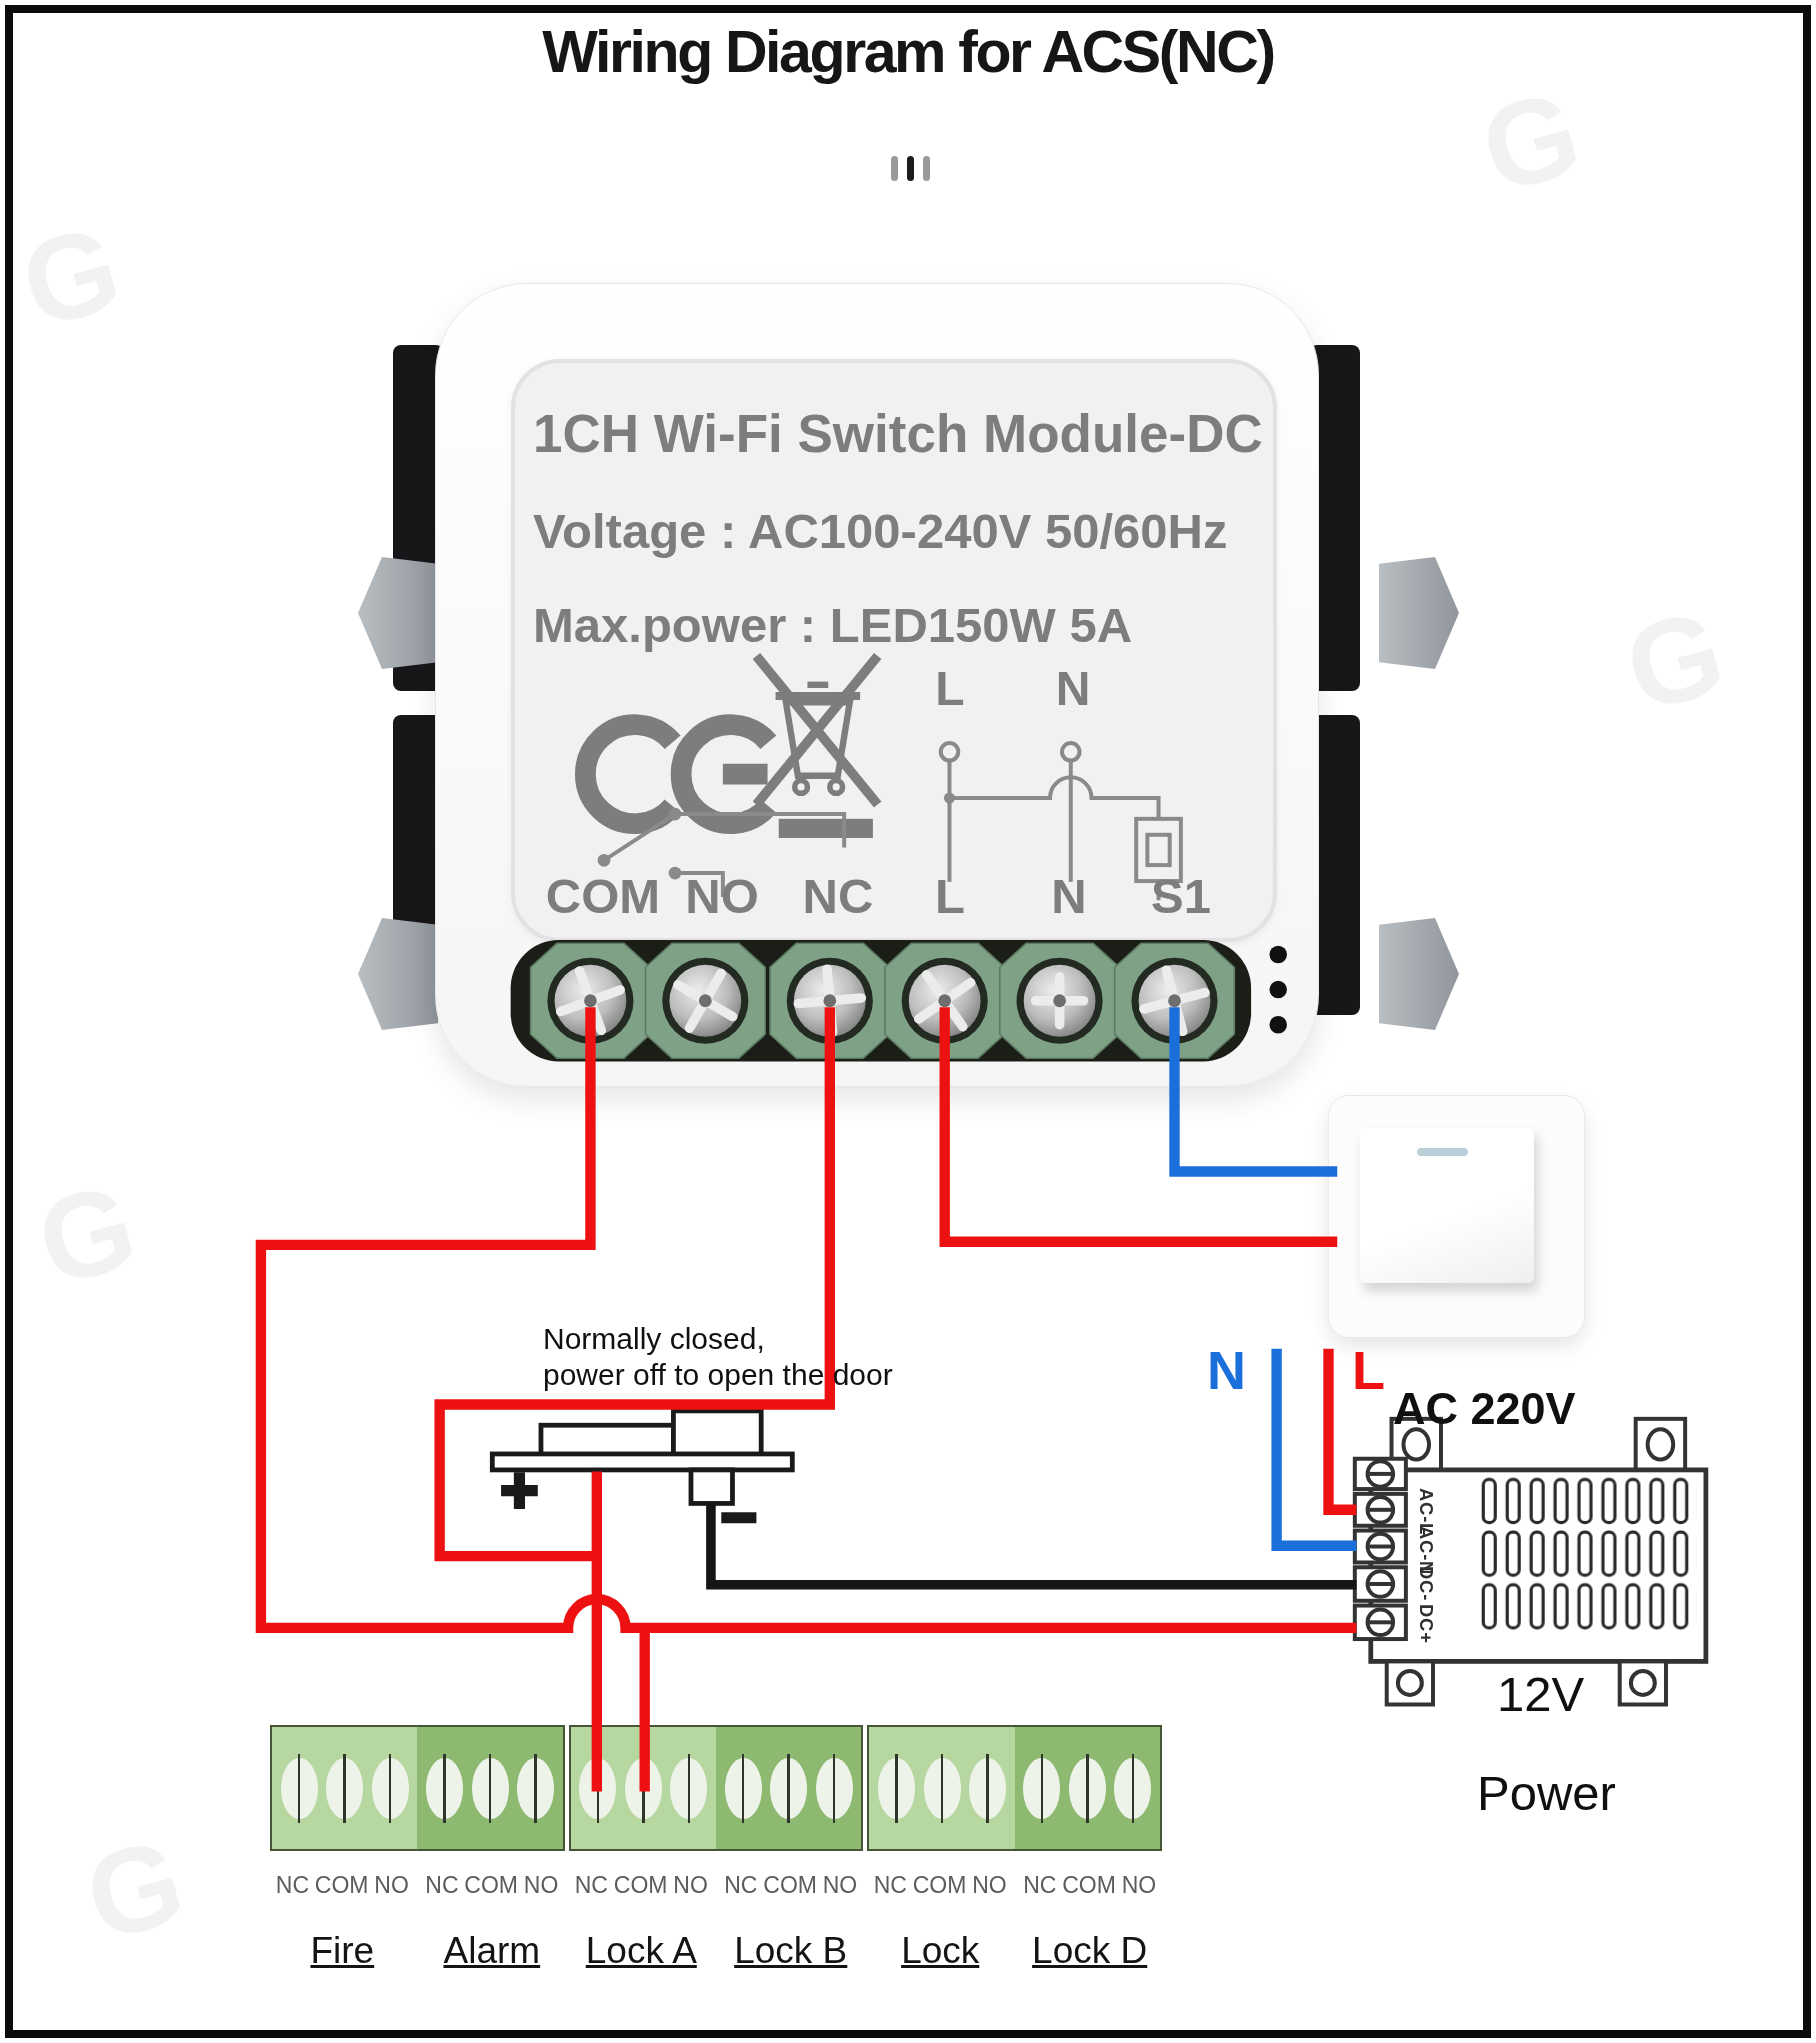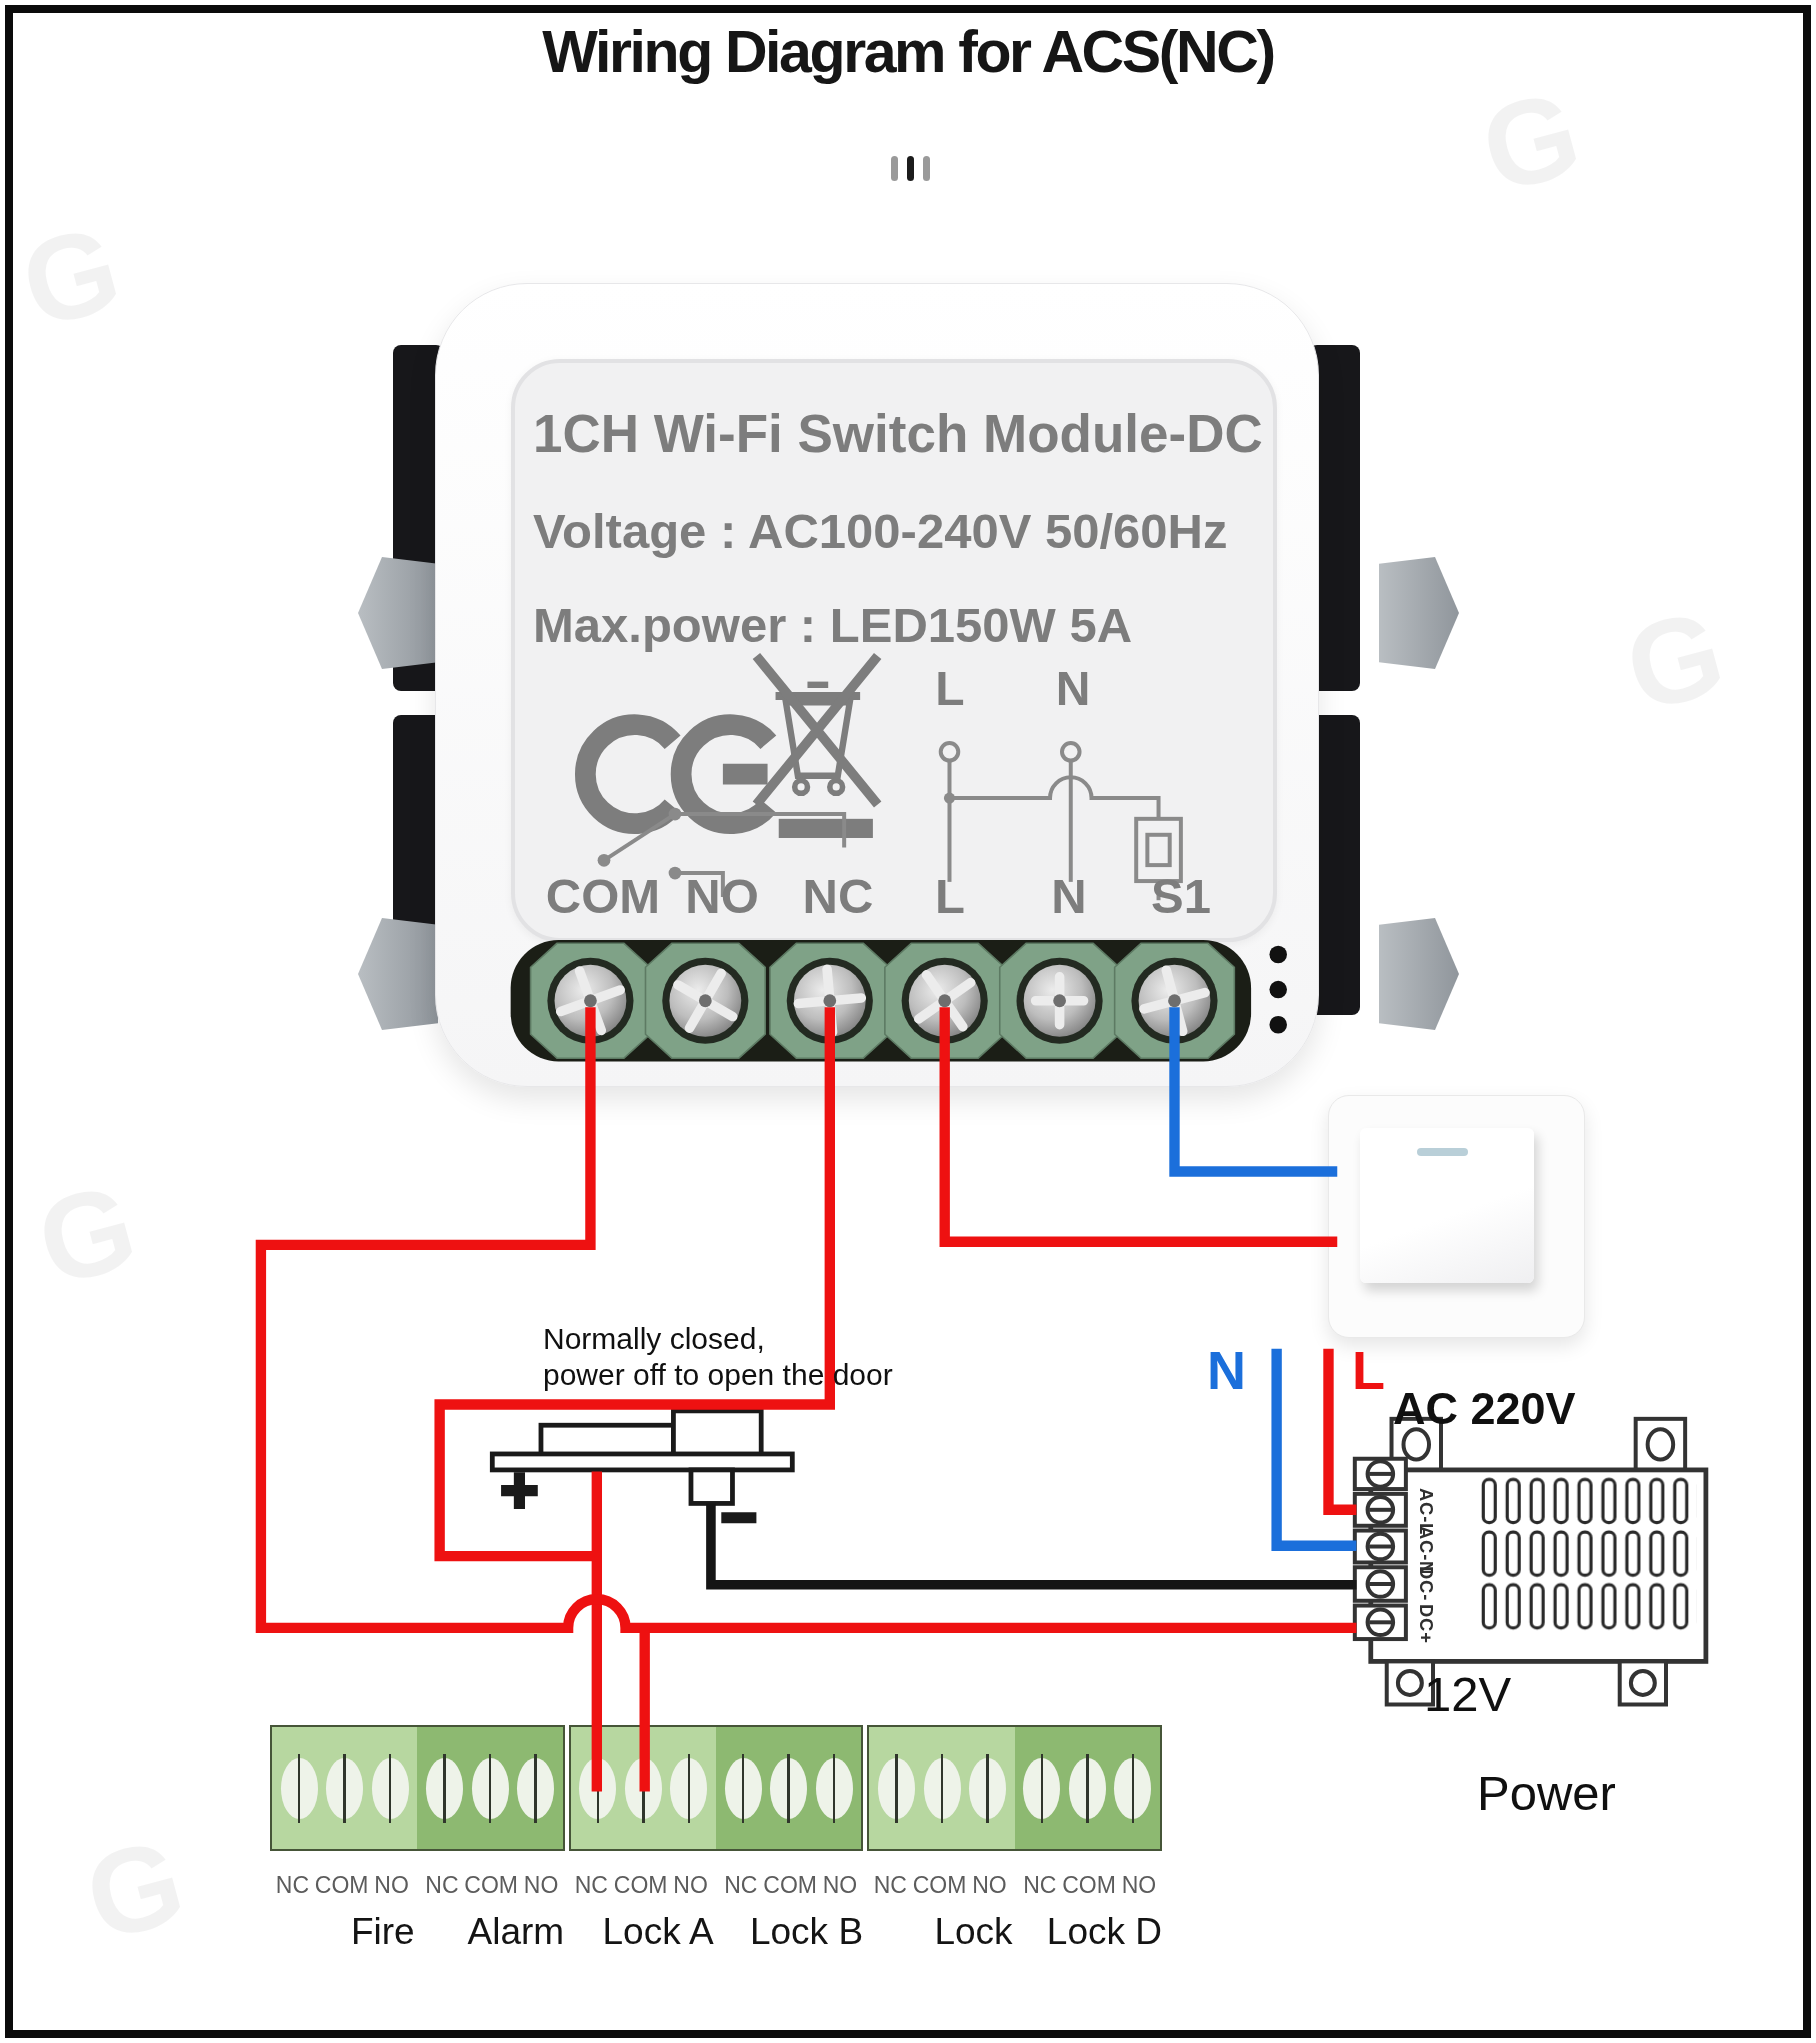--- a/index.html
+++ b/index.html
@@ -42,21 +42,21 @@
   .acs-block{flex:1;display:flex;border:2.4px solid #465538;}
   .half{flex:1;display:flex;justify-content:space-evenly;align-items:center;}
   .half.light{background:#b7d7a0;}
   .half.dark{background:#8db971;}
   .oval{width:37px;height:61px;border-radius:50%;background:#eef3e9;position:relative;}
   .oval::after{content:'';position:absolute;left:50%;top:-4px;bottom:-4px;width:2.4px;
                margin-left:-1.2px;background:#30362c;}
   .acs-bottom{left:270px;top:1872px;width:892px;display:flex;gap:4.8px;z-index:6;}
   .acs-col{flex:1;}
   .tl-row{display:flex;justify-content:space-evenly;font-size:23px;color:#5c5c5c;font-weight:500;}
-  .g-name{text-align:right;font-size:37px;color:#141414;margin-top:12px;}
+  .g-name{text-align:center;font-size:37px;color:#141414;margin-top:31px;text-decoration:underline;}
   .wm{color:rgba(0,0,0,0.05);font-weight:800;font-size:120px;z-index:1;transform:rotate(-15deg);}
   svg.art{position:absolute;left:0;top:0;z-index:5;pointer-events:none;}
 </style>
 </head>
 <body>
 
 <div id="canvas">
 
   <div class="abs wm" style="left:24px;top:207px;">G</div>
   <div class="abs wm" style="left:1484px;top:72px;">G</div>
@@ -105,21 +105,21 @@
   <div class="abs note" style="left:543px;top:1322px;">Normally closed,</div>
   <div class="abs note" style="left:543px;top:1358px;">power off to open the door</div>
 
   <div class="abs ac220">AC 220V</div>
   <div class="abs nl" style="left:1207px;top:1339px;color:#1b6fdb;">N</div>
   <div class="abs nl" style="left:1352px;top:1339px;color:#ee1111;">L</div>
   <div class="abs psu-term" style="top:1488px;">AC-L</div>
   <div class="abs psu-term" style="top:1526px;">AC-N</div>
   <div class="abs psu-term" style="top:1566px;">DC-</div>
   <div class="abs psu-term" style="top:1604px;">DC+</div>
-  <div class="abs psu-out" style="left:1364px;top:1666px;">12V</div>
+  <div class="abs psu-out" style="left:1437px;top:1666px;">12V</div>
   <div class="abs psu-out" style="left:1443px;top:1717px;margin-top:48px;">Power</div>
 
   <div class="acs-strip abs">
     <div class="acs-block">
       <div class="half light">
         <div class="oval"></div>
         <div class="oval"></div>
         <div class="oval"></div>
       </div>
       <div class="half dark">

